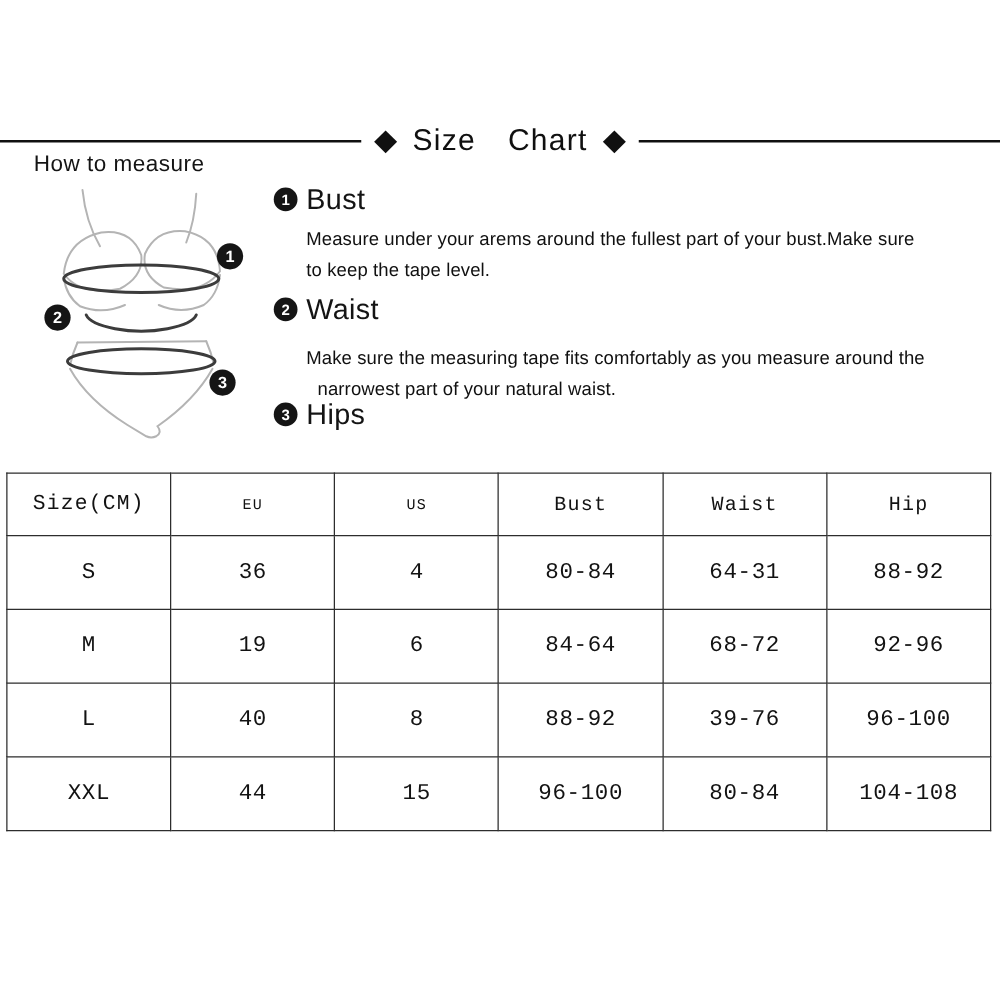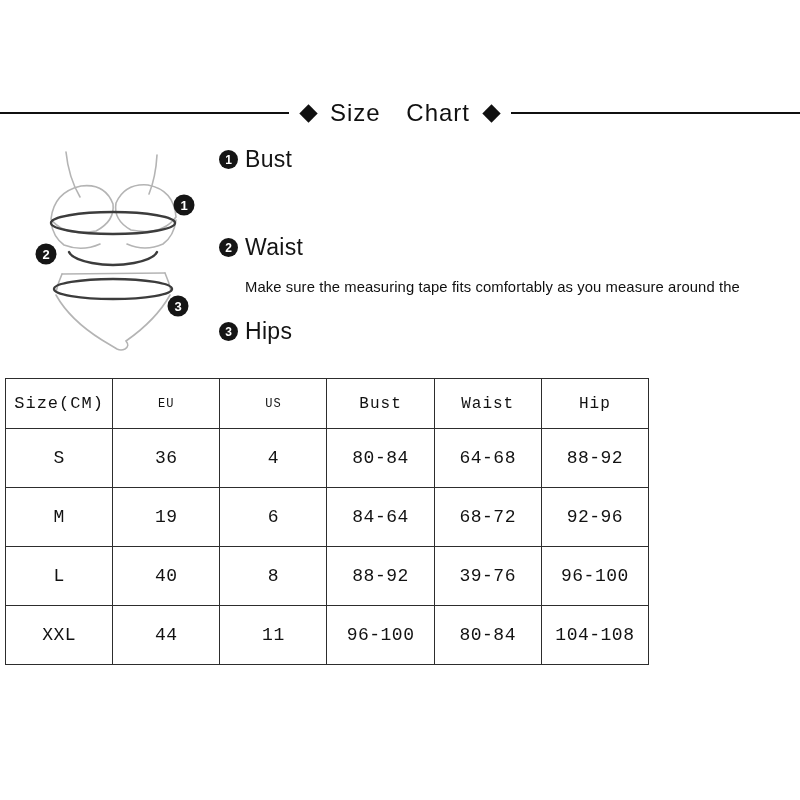--- a/index.html
+++ b/index.html
@@ -43,21 +43,21 @@
   .sec-body{margin-top:7px;margin-left:26px;}
   .body-line{
     font-size:14.8px;line-height:25px;color:#101010;font-weight:500;
     letter-spacing:.1px;white-space:nowrap;
   }
   .sec-waist .sec-body{margin-top:14px;}
   .sec-waist .body-line:nth-child(2){margin-left:9px;}
   .sec-hips .sec-body{margin-top:9px;margin-left:24px;}
   
   .size-table{
-    position:absolute;left:5px;top:378px;width:644px;height:287px;
+    position:absolute;left:5px;top:378px;width:788px;height:287px;
     border-collapse:collapse;table-layout:fixed;
     font-family:"Liberation Mono","DejaVu Sans Mono",monospace;color:#121212;
   }
   .size-table th,.size-table td{
     border:1px solid #2d2d2d;text-align:center;vertical-align:middle;
     font-weight:400;padding:0;
   }
   .size-table thead tr{height:50px;}
   .size-table tbody tr{height:47px;}
   .size-table th{font-size:16px;letter-spacing:1px;}
@@ -82,20 +82,21 @@
 <div class="page">
 
   <div class="header-band">
     <div class="hline"></div>
     <span class="diamond"></span>
     <div class="page-title">Size Chart</div>
     <span class="diamond"></span>
     <div class="hline"></div>
   </div>
 
+  <div class="htm-title">How to measure</div>
 
   <svg class="figure" width="204" height="224" viewBox="0 0 204 224">
 
     <path class="art-light" d="M44,10 C46,30 51,43 58,55"></path>
     <path class="art-light" d="M135,13 C134,31 131,42 127,52"></path>
 
     <path class="art-light" d="M29,77 Q32,50 59,44 Q83,41 91,62 Q93,79 74,89 Q42,95 29,77 Z"></path>
     <path class="art-light" d="M154,75 Q152,48 126,43 Q103,41 94,61 Q91,78 109,88 Q140,94 154,75 Z"></path>
     <path class="art-light" d="M29,80 Q31,95 42,103 Q60,110 78,102"></path>
     <path class="art-light" d="M154,78 Q152,94 141,102 Q123,110 105,102"></path>
@@ -123,29 +124,34 @@
       <circle cx="156" cy="164" r="10.5" fill="#151515"></circle>
       <text class="svg-badge-num" x="156" y="168.5" text-anchor="middle">3</text>
     </g>
   </svg>
 
   <div class="section sec-bust" style="top:146px">
     <div class="sec-head">
       <span class="badge">1</span>
       <h2 class="sec-title">Bust</h2>
     </div>
+    <div class="sec-body">
+      <div class="body-line">Measure under your arems around the fullest part of your bust.Make sure</div>
+      <div class="body-line">to keep the tape level.</div>
+    </div>
   </div>
 
   <div class="section sec-waist" style="top:234px">
     <div class="sec-head">
       <span class="badge">2</span>
       <h2 class="sec-title">Waist</h2>
     </div>
     <div class="sec-body">
       <div class="body-line">Make sure the measuring tape fits comfortably as you measure around the</div>
+      <div class="body-line">narrowest part of your natural waist.</div>
     </div>
   </div>
 
   <div class="section sec-hips" style="top:318px">
     <div class="sec-head">
       <span class="badge">3</span>
       <h2 class="sec-title">Hips</h2>
     </div>
   </div>
 
@@ -159,21 +165,21 @@
         <th>Waist</th>
         <th>Hip</th>
       </tr>
     </thead>
     <tbody>
       <tr>
         <td>S</td>
         <td>36</td>
         <td>4</td>
         <td>80-84</td>
-        <td>64-68</td>
+        <td>64-31</td>
         <td>88-92</td>
       </tr>
       <tr>
         <td>M</td>
         <td>19</td>
         <td>6</td>
         <td>84-64</td>
         <td>68-72</td>
         <td>92-96</td>
       </tr>
@@ -181,21 +187,21 @@
         <td>L</td>
         <td>40</td>
         <td>8</td>
         <td>88-92</td>
         <td>39-76</td>
         <td>96-100</td>
       </tr>
       <tr>
         <td>XXL</td>
         <td>44</td>
-        <td>11</td>
+        <td>15</td>
         <td>96-100</td>
         <td>80-84</td>
         <td>104-108</td>
       </tr>
     </tbody>
   </table>
 
 
 </div>
 

